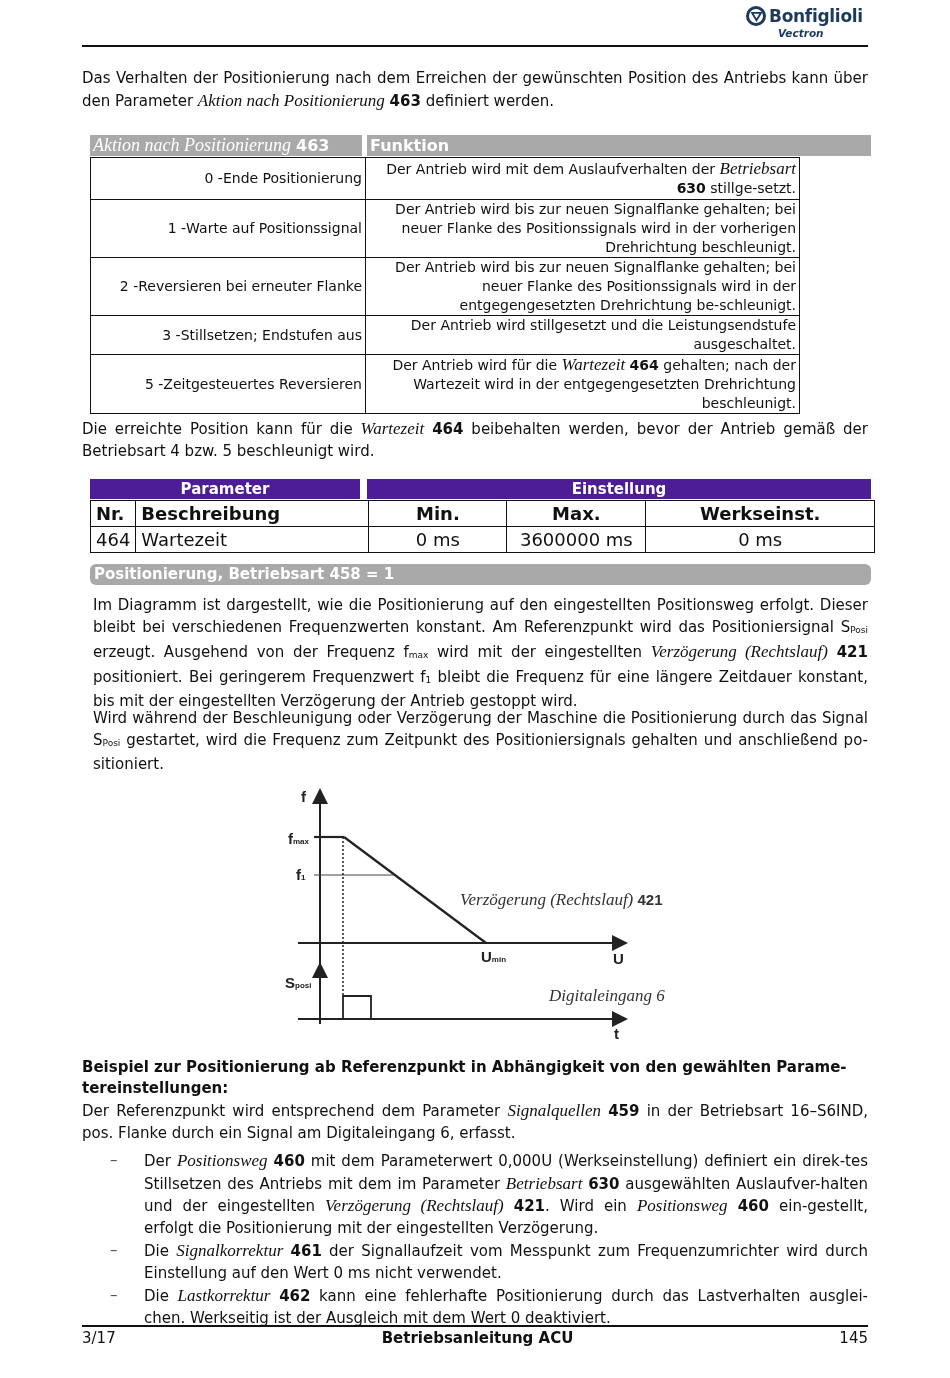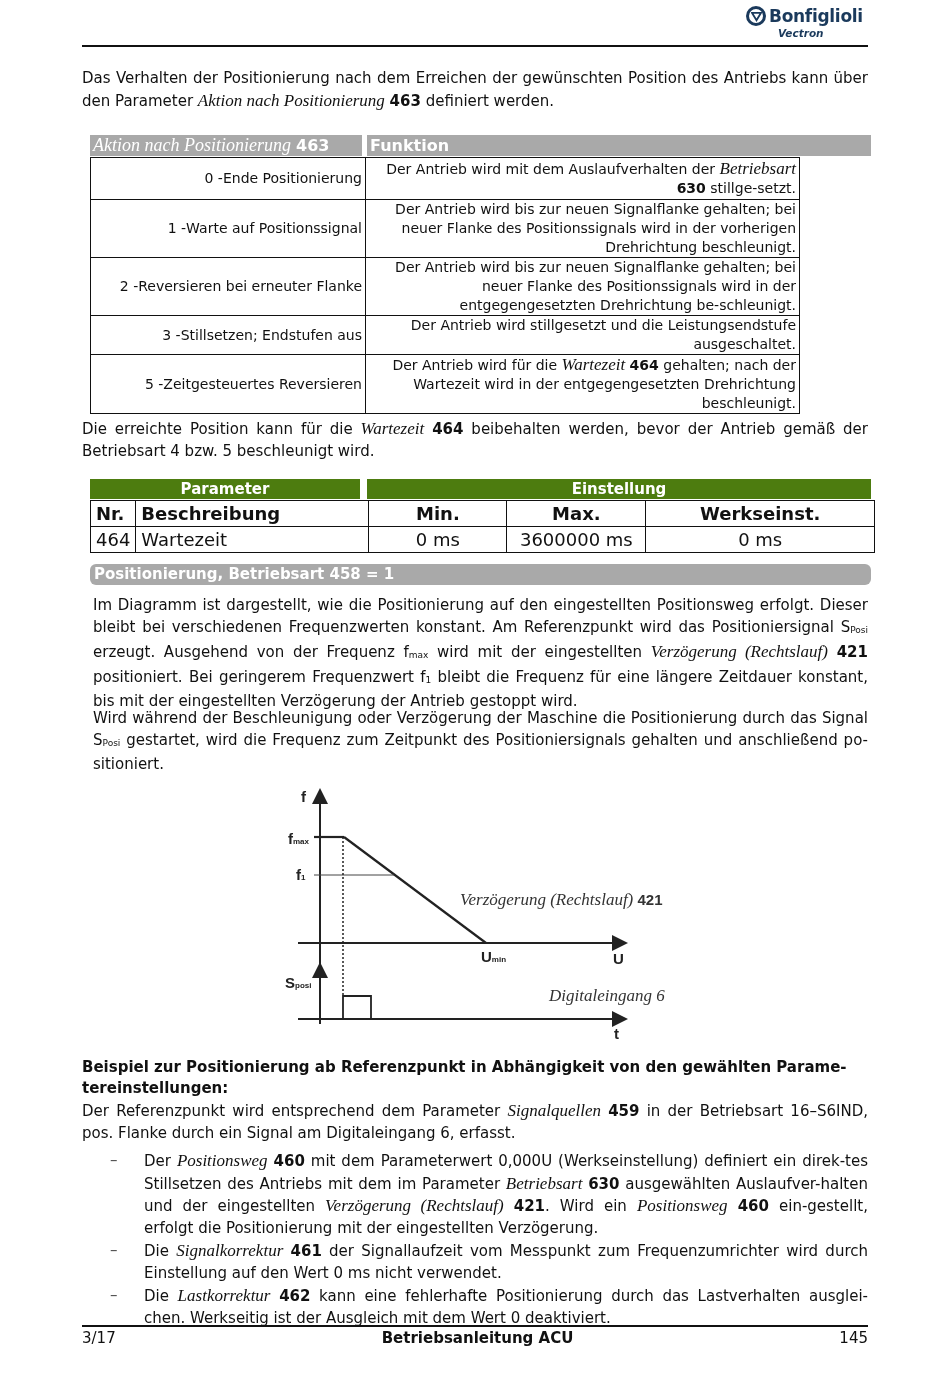--- a/index.html
+++ b/index.html
@@ -28,21 +28,21 @@
   
   .t1-head { position: absolute; top: 135px; height: 21px; background: #a9a9a9; color: #fff; font-size: 16px; line-height: 21px; padding-left: 3px; }
   .t1-head .serif-it { font-size: 18px; }
   .t1 { position: absolute; left: 90px; top: 157px; width: 710px; border-collapse: collapse; font-size: 14px; text-align: right; }
   .t1 td { border: 1.5px solid #111; vertical-align: middle; line-height: 19px; padding: 0 3px; }
   .t1 td.c1 { width: 275px; padding-left: 14px; }
   .t1 td.c2 { padding-left: 4px; }
   .t1 .num { display: inline-block; width: 32px; }
 
   
-  .t2-head { position: absolute; top: 479px; height: 20px; background: #4d7c0f; color: #fff; font-weight: bold; font-size: 15px; line-height: 20px; text-align: center; }
+  .t2-head { position: absolute; top: 479px; height: 20px; background: #4c1d95; color: #fff; font-weight: bold; font-size: 15px; line-height: 20px; text-align: center; }
   .t2 { position: absolute; left: 90px; top: 500px; width: 785px; border-collapse: collapse; font-size: 18px; }
   .t2 td { border: 1.5px solid #111; height: 26px; padding: 0 5px; }
   .t2 .hdr td { font-weight: bold; }
   .t2 .ctr { text-align: center; }
 
   .section-bar { position: absolute; left: 90px; top: 564px; width: 781px; height: 21px; background: #a9a9a9; color: #fff; font-weight: bold; font-size: 15px; line-height: 21px; padding-left: 4px; border-radius: 6px; }
 
   .sub { font-size: 9px; vertical-align: -1px; }
 
   

